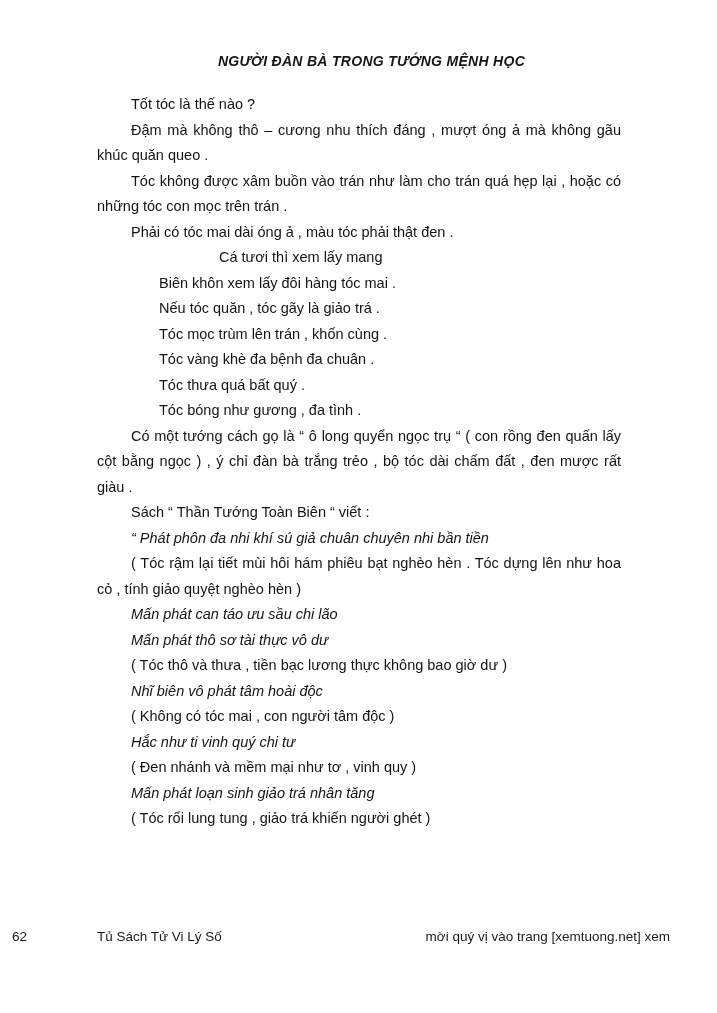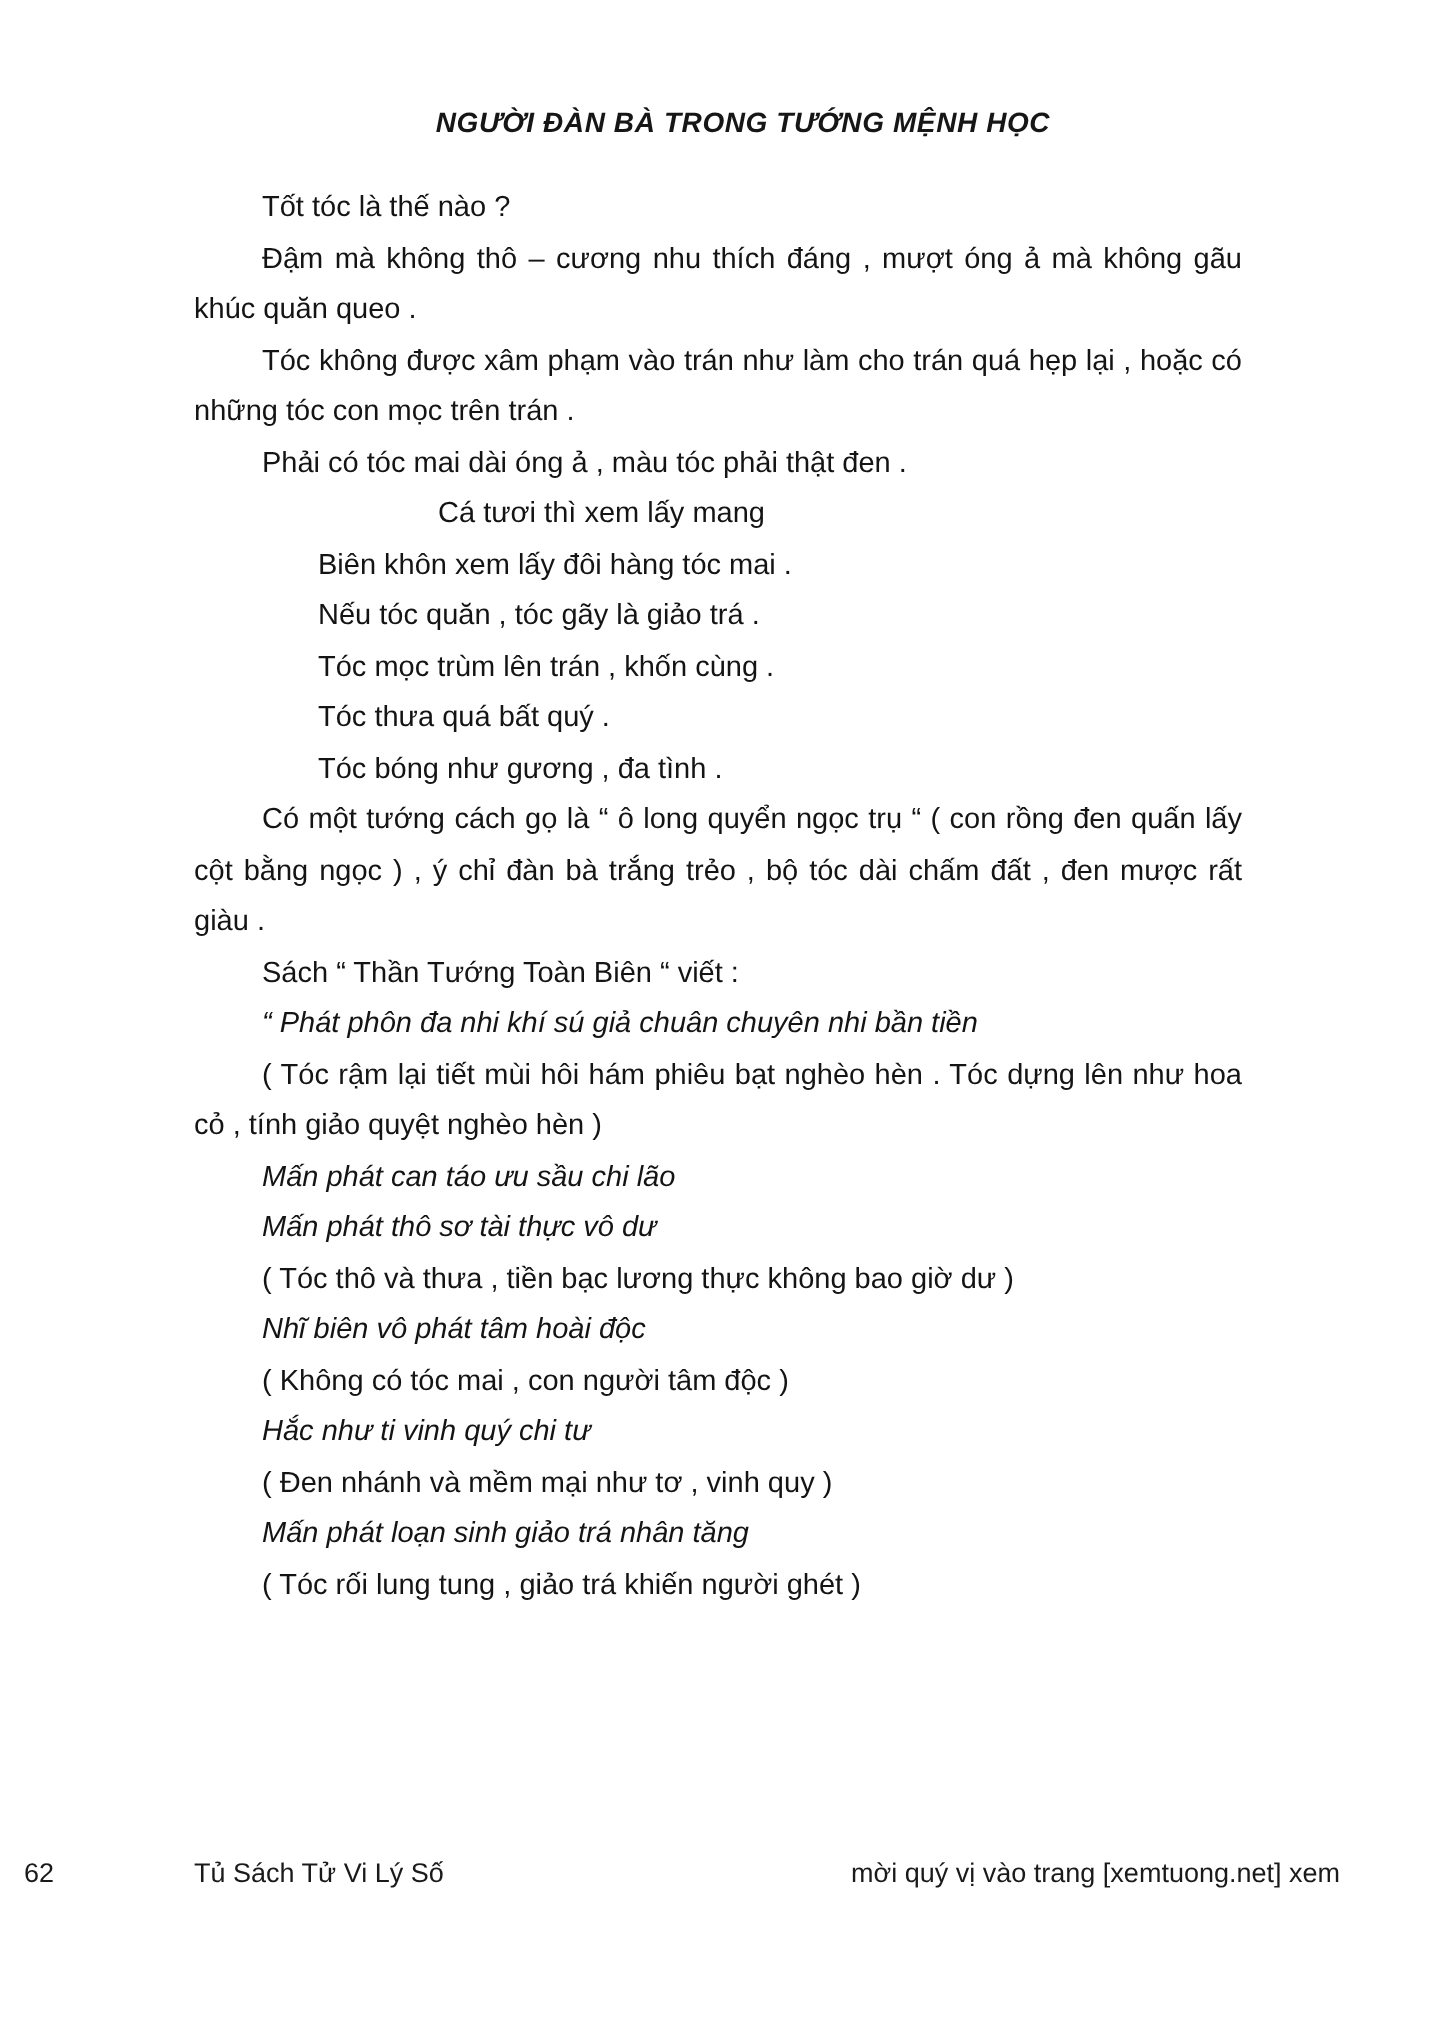--- a/index.html
+++ b/index.html
@@ -78,26 +78,27 @@
 </head>
 <body>
 
 <div class="page">
 
   <div class="page-title">NGƯỜI ĐÀN BÀ TRONG TƯỚNG MỆNH HỌC</div>
 
   <main class="page-body">
       <p class="indent-para">Tốt tóc là thế nào ?</p>
       <p class="indent-para is-justify">Đậm mà không thô – cương nhu thích đáng , mượt óng ả mà không gãu khúc quăn queo .</p>
-      <p class="indent-para is-justify">Tóc không được xâm phạm vào trán như làm cho trán quá hẹp lại , hoặc có những tóc con mọc trên trán .</p>
+      <p class="indent-para is-justify">Tóc không được xâm buồn vào trán như làm cho trán quá hẹp lại , hoặc có những tóc con mọc trên trán .</p>
       <p class="indent-para">Phải có tóc mai dài óng ả , màu tóc phải thật đen .</p>
       <p class="indent-verse">Cá tươi thì xem lấy mang</p>
       <p class="indent-sub">Biên khôn xem lấy đôi hàng tóc mai .</p>
       <p class="indent-sub">Nếu tóc quăn , tóc gãy là giảo trá .</p>
       <p class="indent-sub">Tóc mọc trùm lên trán , khốn cùng .</p>
+      <p class="indent-sub">Tóc vàng khè đa bệnh đa chuân .</p>
       <p class="indent-sub">Tóc thưa quá bất quý .</p>
       <p class="indent-sub">Tóc bóng như gương , đa tình .</p>
       <p class="indent-para is-justify">Có một tướng cách gọ là “ ô long quyển ngọc trụ “ ( con rồng đen quấn lấy cột bằng ngọc ) , ý chỉ đàn bà trắng trẻo , bộ tóc dài chấm đất , đen mược rất giàu .</p>
       <p class="indent-para">Sách “ Thần Tướng Toàn Biên “ viết :</p>
       <p class="indent-para is-italic">“ Phát phôn đa nhi khí sú giả chuân chuyên nhi bần tiền</p>
       <p class="indent-para is-justify">( Tóc rậm lại tiết mùi hôi hám phiêu bạt nghèo hèn . Tóc dựng lên như hoa cỏ , tính giảo quyệt nghèo hèn )</p>
       <p class="indent-para is-italic">Mấn phát can táo ưu sầu chi lão</p>
       <p class="indent-para is-italic">Mấn phát thô sơ tài thực vô dư</p>
       <p class="indent-para">( Tóc thô và thưa , tiền bạc lương thực không bao giờ dư )</p>
       <p class="indent-para is-italic">Nhĩ biên vô phát tâm hoài độc</p>

